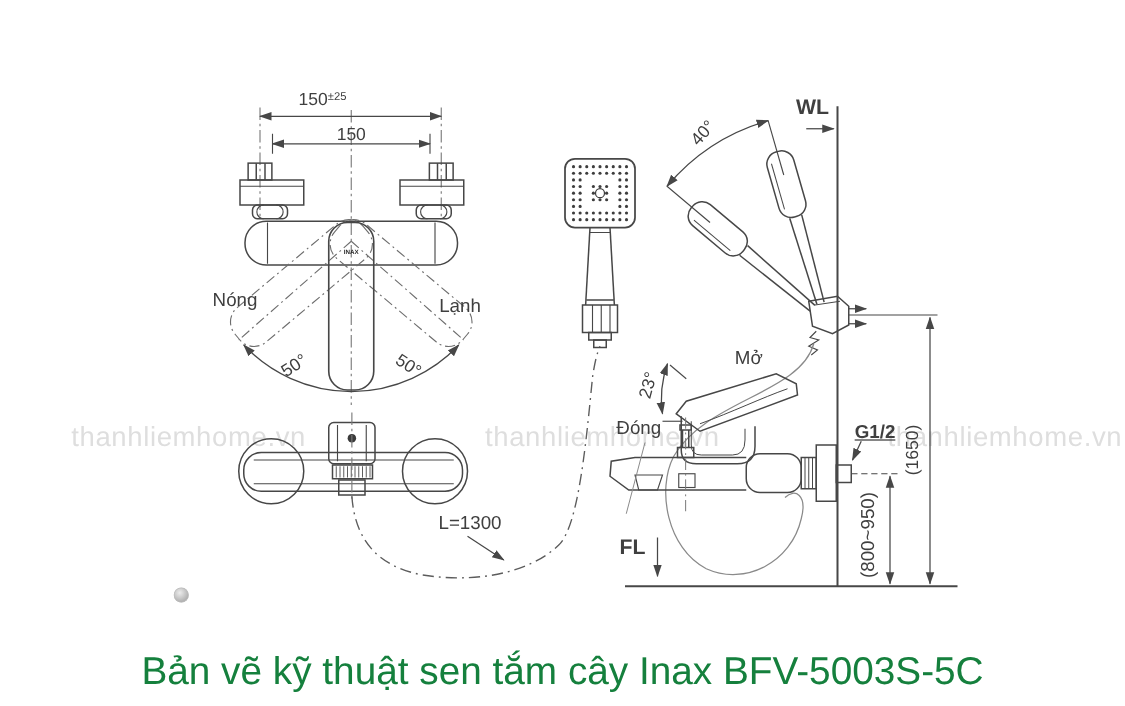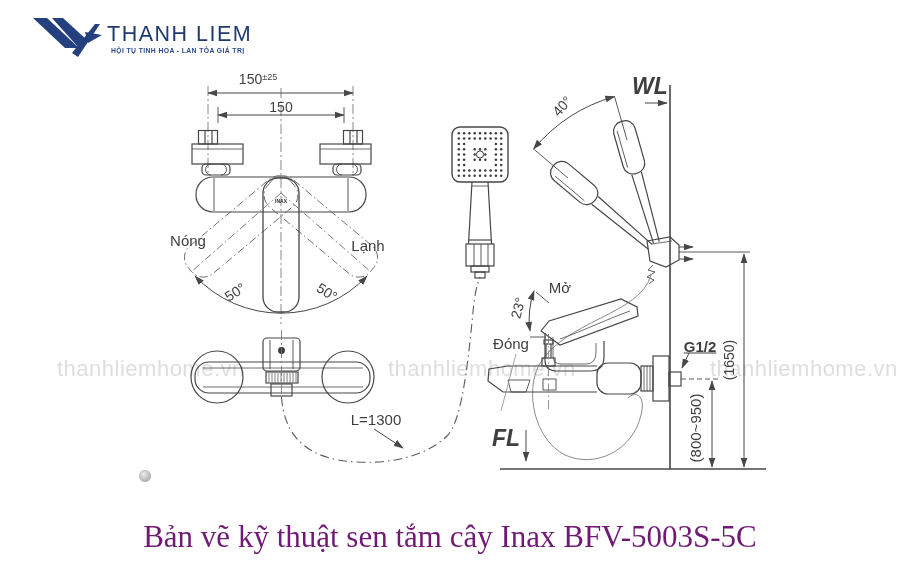--- a/index.html
+++ b/index.html
@@ -6,72 +6,60 @@
   .stage{
     position:relative;width:900px;height:565px;background:#fff;overflow:hidden;
     font-family:"Liberation Sans", sans-serif;
   }
   .abs{position:absolute;}
   .lbl{
     position:absolute;transform:translate(-50%,-50%);
     color:#3f3f3f;font-size:14px;white-space:nowrap;line-height:1;
   }
   .lbl.bold{font-weight:400;font-size:15px;}
-  .lbl.big{font-size:23px;font-weight:600;font-style:italic;}
+  .lbl.big{font-size:17px;font-weight:600;}
   .lbl.med{font-size:15px;font-weight:600;text-decoration:underline;}
   .rot-n33{transform:translate(-50%,-50%) rotate(-33deg);}
   .rot-p33{transform:translate(-50%,-50%) rotate(33deg);}
   .rot-n48{transform:translate(-50%,-50%) rotate(-48deg);}
   .rot-n75{transform:translate(-50%,-50%) rotate(-75deg);}
   .rot-n90{transform:translate(-50%,-50%) rotate(-90deg);}
   .dimtol sup{font-size:9px;vertical-align:4px;}
   .watermark{
     position:absolute;top:337px;color:#dedede;font-size:22px;
-    white-space:nowrap;letter-spacing:0.5px;margin-top:19px;
+    white-space:nowrap;letter-spacing:0.5px;
   }
   .brand-name{
     position:absolute;left:107px;top:22px;color:#1f3a6e;font-size:21.5px;
     letter-spacing:1.5px;white-space:nowrap;
   }
   .brand-tagline{
     position:absolute;left:111px;top:47px;color:#2c4a8a;font-size:6.8px;
     font-weight:700;letter-spacing:0.4px;white-space:nowrap;
   }
   .caption{
     position:absolute;left:0;right:0;top:519px;text-align:center;
-    color:#701a75;font-size:31px;white-space:nowrap;font-family:Liberation Serif, serif;
+    color:#15803d;font-size:31px;white-space:nowrap;
   }
   .gallery-dot{
     position:absolute;left:139px;top:470px;width:12px;height:12px;border-radius:50%;
     background:radial-gradient(circle at 40% 35%, #ececec, #a2a2a2 85%);
     box-shadow:0 0 0 0.5px #bdbdbd inset;
   }
   svg text{font-family:"Liberation Sans", sans-serif;}
 </style>
 </head>
 <body>
 
 <div class="stage">
 
   <div class="watermark" style="left:57px">thanhliemhome.vn</div>
   <div class="watermark" style="left:388px">thanhliemhome.vn</div>
   <div class="watermark" style="left:710px">thanhliemhome.vn</div>
 
-  <div class="abs" style="left:0;top:0;width:260px;height:70px">
-    <svg class="abs" style="left:27px;top:14px" width="78" height="46" viewBox="0 0 78 46">
-      <g fill="#24407e">
-        <polygon points="6,4 20,4 52,34 38,34"></polygon>
-        <polygon points="25,4 36,4 60,26 52,34"></polygon>
-        <polygon points="45,39 68,10 73,10 51,43"></polygon>
-        <polygon points="58,18 75,21 61,29"></polygon>
-      </g>
-    </svg>
-    <div class="brand-name">THANH LIEM</div>
-    <div class="brand-tagline">HỘI TỤ TINH HOA - LAN TỎA GIÁ TRỊ</div>
-  </div>
 
   <svg class="abs" style="left:0;top:0" width="900" height="565" viewBox="0 0 900 565">
     <defs>
       <marker id="ar" viewBox="0 0 10 10" refX="9.2" refY="5" markerWidth="10" markerHeight="10" orient="auto-start-reverse">
         <path d="M0,1.6 L10,5 L0,8.4 Z" fill="#474747"></path>
       </marker>
     </defs>
 
     <g stroke="#474747" stroke-width="1.2" fill="none">
 
@@ -313,21 +301,21 @@
     <span>150</span><sup>±25</sup>
   </div>
   <div class="lbl" style="left:281px;top:107px">150</div>
   <div class="lbl bold" style="left:188px;top:240px">Nóng</div>
   <div class="lbl bold" style="left:368px;top:245px">Lạnh</div>
   <div class="lbl rot-n33" style="left:235px;top:292px">50°</div>
   <div class="lbl rot-p33" style="left:327px;top:292px">50°</div>
   <div class="lbl" style="left:376px;top:419px;font-size:15px">L=1300</div>
   <div class="lbl big" style="left:650px;top:86px">WL</div>
   <div class="lbl rot-n48" style="left:562px;top:106px">40°</div>
-  <div class="lbl bold" style="left:560px;top:287px">Mở</div>
+  <div class="lbl bold" style="left:599px;top:287px">Mở</div>
   <div class="lbl rot-n75" style="left:518px;top:308px">23°</div>
   <div class="lbl bold" style="left:511px;top:343px">Đóng</div>
   <div class="lbl med" style="left:700px;top:346px">G1/2</div>
   <div class="lbl rot-n90" style="left:729px;top:360px">(1650)</div>
   <div class="lbl rot-n90" style="left:695px;top:428px;font-size:15px">(800~950)</div>
   <div class="lbl big" style="left:506px;top:438px">FL</div>
 
   <div class="gallery-dot"></div>
 
   <div class="caption">Bản vẽ kỹ thuật sen tắm cây Inax BFV-5003S-5C</div>

